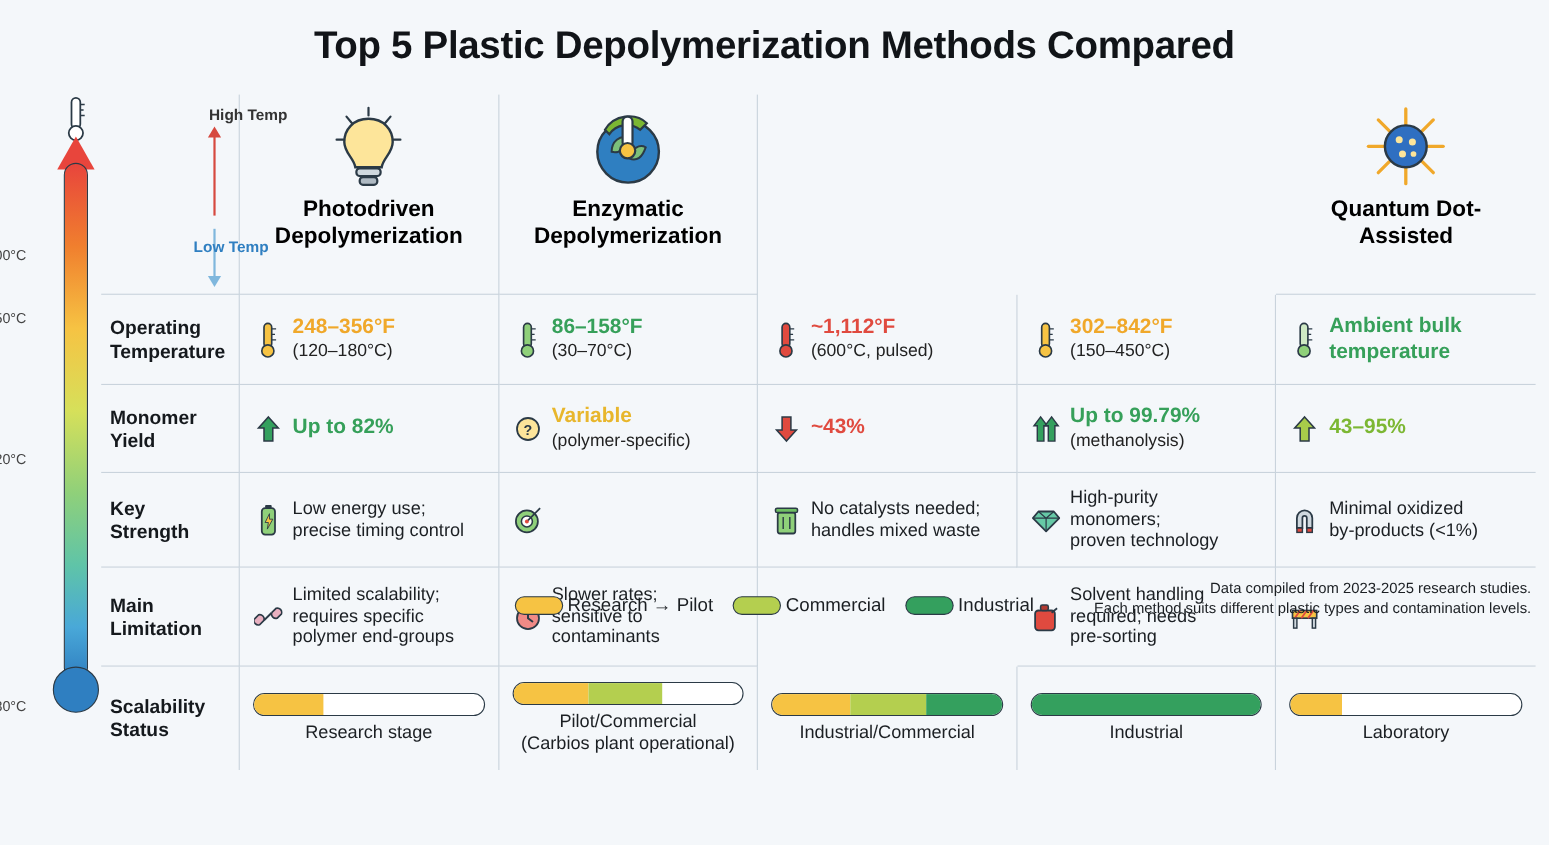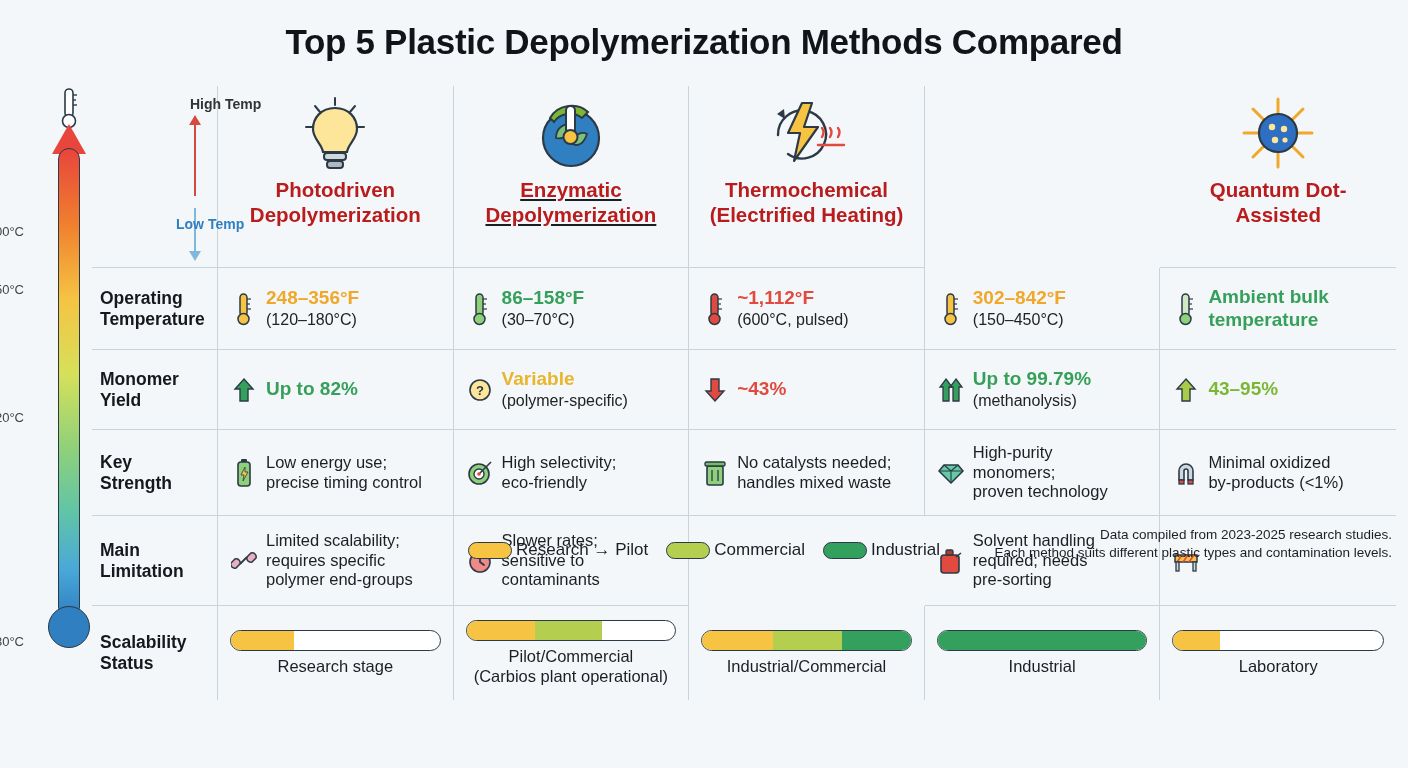--- a/index.html
+++ b/index.html
@@ -116,21 +116,21 @@
   
   .mhead {
     display:flex; flex-direction:column;
     align-items:center; justify-content:flex-start;
     padding:4px 8px 10px;
   }
   .mhead .ico { height:86px; display:flex; align-items:center; justify-content:center; }
   .mhead .mname {
     text-align:center;
     font-size:20.5px; font-weight:bold; line-height:1.2;
-    color:#b91c1c;
+    color:#000000;
     margin-top:2px;
   }
 
   
   .dcell {
     display:flex;
     align-items:center;
     gap:8px;
     padding:6px 10px 6px 12px;
     font-size:16.5px;
@@ -233,50 +233,34 @@
             <line x1="65" y1="33" x2="58" y2="33"></line>
           </g>
           <path d="M36 14 C22 14 14 24 14 35 C14 45 23 50 24 58 L48 58 C49 50 58 45 58 35 C58 24 50 14 36 14 Z" fill="#fde59a" stroke="#2b3a46" stroke-width="2.2"></path>
           <rect x="25" y="59" width="22" height="7" rx="3" fill="#cfd8de" stroke="#2b3a46" stroke-width="2"></rect>
           <rect x="28" y="67" width="16" height="7" rx="3" fill="#aeb9c2" stroke="#2b3a46" stroke-width="2"></rect>
         </svg>
       </div>
       <div class="mname">Photodriven Depolymerization</div>
     </div>
 
-    <div class="cell mhead bdr-r bdr-b" style="grid-column:4; grid-row:1;text-decoration:underline;">
+    <div class="cell mhead bdr-r bdr-b" style="grid-column:4; grid-row:1;">
       <div class="ico">
         <svg width="82" height="78" viewBox="0 0 82 78">
           <circle cx="41" cy="44" r="28" fill="#2f7fc1" stroke="#2b3a46" stroke-width="2.2"></circle>
           <path d="M26 44 c0-10 8-15 14-13 -1 9-6 15-14 13z" fill="#7cc07a" stroke="#2b3a46" stroke-width="1.8"></path>
           <path d="M42 50 c2-10 10-13 15-10 -3 9-8 13-15 10z" fill="#7cc07a" stroke="#2b3a46" stroke-width="1.8"></path>
           <path d="M20 24 c8-14 28-16 38-6 l-6 6 c-9-7-22-5-28 4z" fill="#7cb733" stroke="#2b3a46" stroke-width="2"></path>
           <rect x="36" y="12" width="9" height="28" rx="4.5" fill="#fff" stroke="#2b3a46" stroke-width="2"></rect>
           <circle cx="40.5" cy="43" r="7" fill="#f6c343" stroke="#2b3a46" stroke-width="2"></circle>
         </svg>
       </div>
       <div class="mname">Enzymatic Depolymerization</div>
     </div>
 
-    <div class="cell mhead bdr-r bdr-b" style="grid-column:5; grid-row:1;">
-      <div class="ico">
-        <svg width="96" height="80" viewBox="0 0 96 80">
-          <path d="M20 42 a24 24 0 1 1 10 19" fill="none" stroke="#2b3a46" stroke-width="2.4" stroke-linecap="round"></path>
-          <path d="M26 16 l-7 5 8 5 z" fill="#2b3a46"></path>
-          <path d="M44 10 L30 40 h12 l-6 28 L60 34 H46 l8-24 z" fill="#f6c343" stroke="#2b3a46" stroke-width="2.2" stroke-linejoin="round"></path>
-          <g stroke="#e04a3f" stroke-width="2.4" fill="none" stroke-linecap="round">
-            <path d="M64 44 q3-5 0-9"></path>
-              <path d="M72 44 q3-5 0-9"></path>
-              <path d="M80 44 q3-5 0-9"></path>
-            <line x1="60" y1="52" x2="86" y2="52"></line>
-          </g>
-        </svg>
-      </div>
-      <div class="mname">Thermochemical (Electrified Heating)</div>
-    </div>
 
 
     <div class="cell mhead bdr-b" style="grid-column:7; grid-row:1;">
       <div class="ico">
         <svg width="86" height="80" viewBox="0 0 86 80">
           <g stroke="#f0a82a" stroke-width="3" stroke-linecap="round">
             <line x1="43" y1="6" x2="43" y2="20"></line>
               <line x1="43" y1="60" x2="43" y2="74"></line>
             <line x1="9" y1="40" x2="23" y2="40"></line>
               <line x1="63" y1="40" x2="77" y2="40"></line>
@@ -441,21 +425,20 @@
     </div>
     <div class="cell dcell bdr-r bdr-b" style="grid-column:4; grid-row:4;">
       <span class="ico">
         <svg width="26" height="26" viewBox="0 0 26 26">
             <circle cx="12" cy="14" r="10" fill="#8fd07a" stroke="#2b3a46" stroke-width="1.6"></circle>
             <circle cx="12" cy="14" r="5" fill="#fff" stroke="#2b3a46" stroke-width="1.4"></circle>
             <circle cx="12" cy="14" r="1.8" fill="#e04a3f"></circle>
             <path d="M13 13 L24 2" stroke="#2b3a46" stroke-width="1.6"></path>
           </svg>
       </span>
-      <span class="txt">High selectivity;<br>eco-friendly</span>
     </div>
     <div class="cell dcell bdr-r bdr-b" style="grid-column:6; grid-row:4;">
       <span class="ico">
         <svg width="26" height="24" viewBox="0 0 26 24">
             <path d="M6 4 h14 l5 6 -12 12 L1 10 z" fill="#66c9a6" stroke="#2b3a46" stroke-width="1.6" stroke-linejoin="round"></path>
             <path d="M1 10 h24 M6 4 l7 6 7-6 M13 10 v12" stroke="#2b3a46" stroke-width="1.1" fill="none"></path>
           </svg>
       </span>
       <span class="txt">High-purity<br>monomers;<br>proven technology</span>
     </div>

